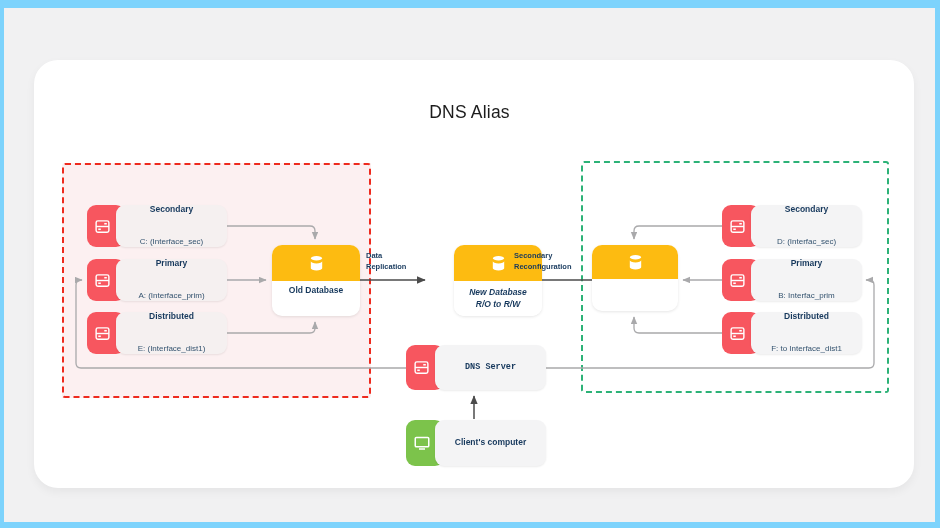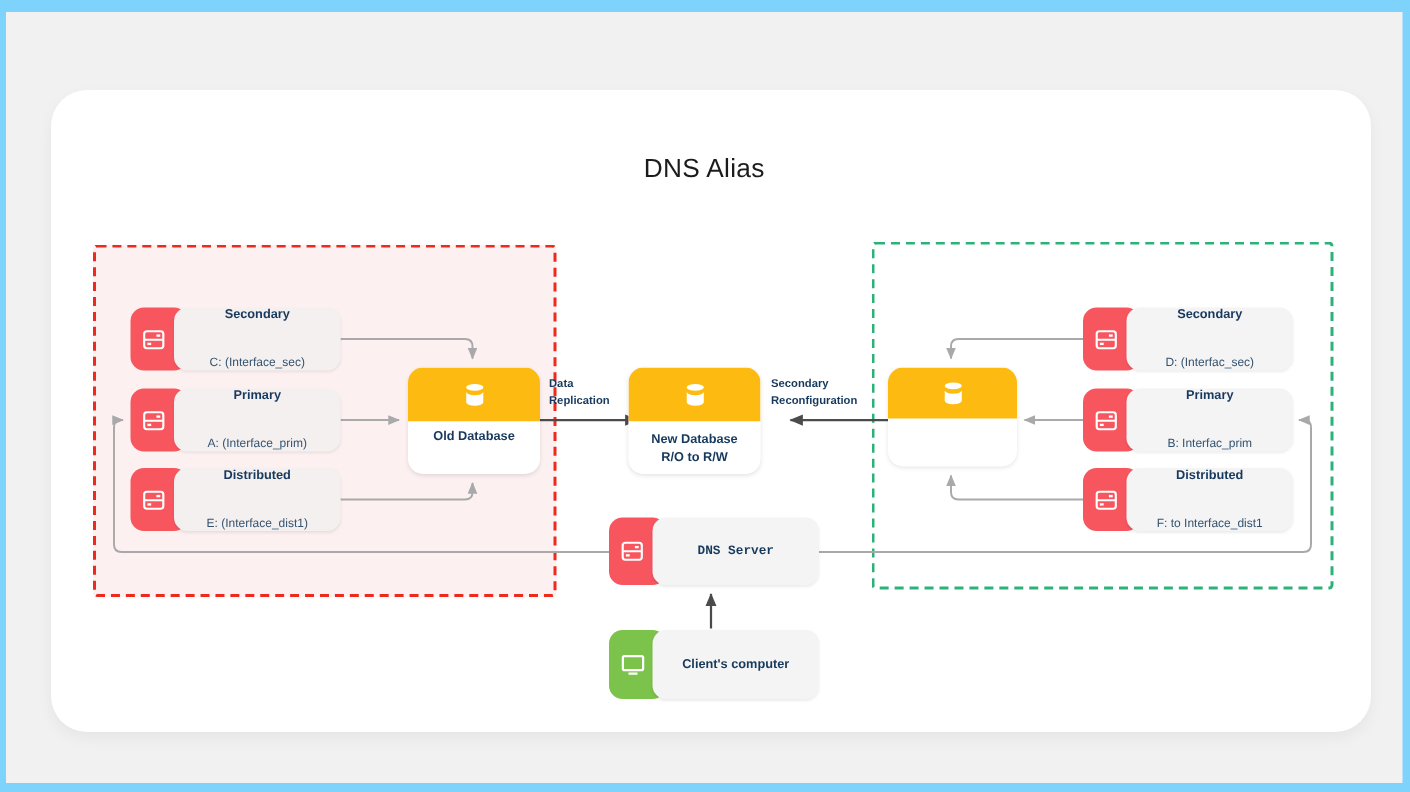--- a/index.html
+++ b/index.html
@@ -213,21 +213,21 @@
       <svg viewBox="0 0 24 24" width="21" height="21">
             <ellipse cx="12" cy="6" rx="6.5" ry="2.6" fill="#fff"></ellipse>
             <path d="M5.5,9.4 a6.5,2.6 0 0 0 13,0 l0,8 a6.5,2.6 0 0 1 -13,0 z" fill="#fff"></path>
           </svg>
     </div>
     <div class="db-label" style="height:19px;">
       <div>Old Database</div>
     </div>
   </div>
 
-  <div class="db-node" style="left:415px; top:237px; height:71px;">
+  <div class="db-node" style="left:450px; top:237px; height:71px;font-style:italic;">
     <div class="db-head">
       <svg viewBox="0 0 24 24" width="21" height="21">
             <ellipse cx="12" cy="6" rx="6.5" ry="2.6" fill="#fff"></ellipse>
             <path d="M5.5,9.4 a6.5,2.6 0 0 0 13,0 l0,8 a6.5,2.6 0 0 1 -13,0 z" fill="#fff"></path>
           </svg>
     </div>
     <div class="db-label" style="height:35px;">
       <div>New Database</div>
       <div>R/O to R/W</div>
     </div>

